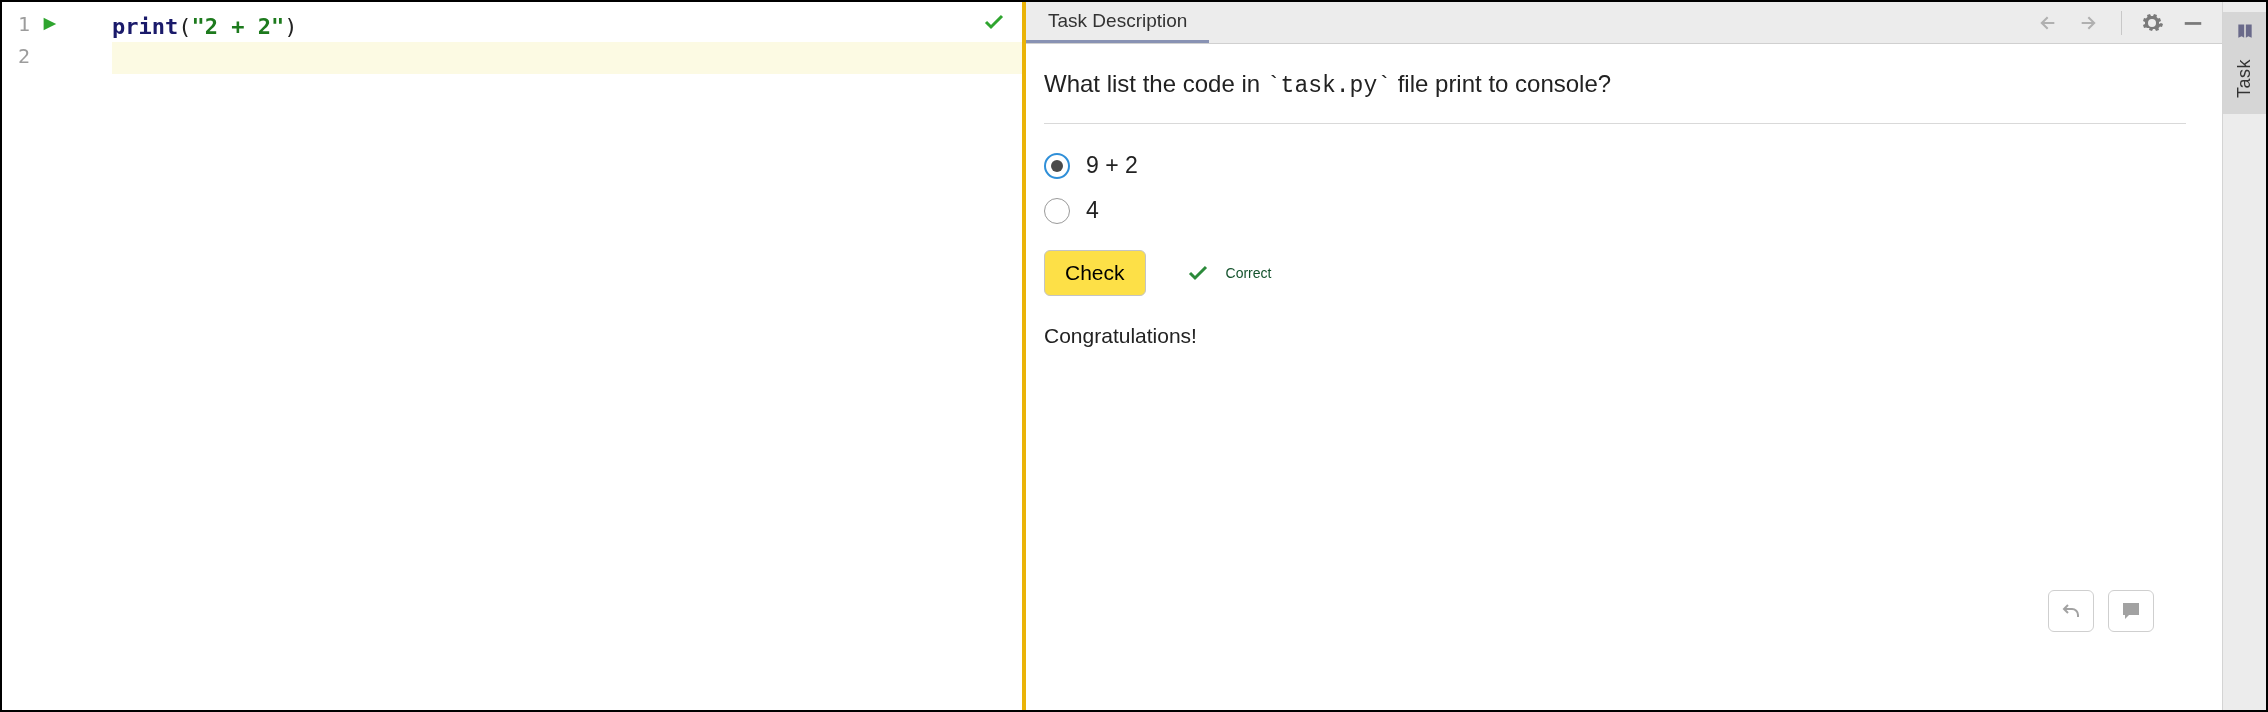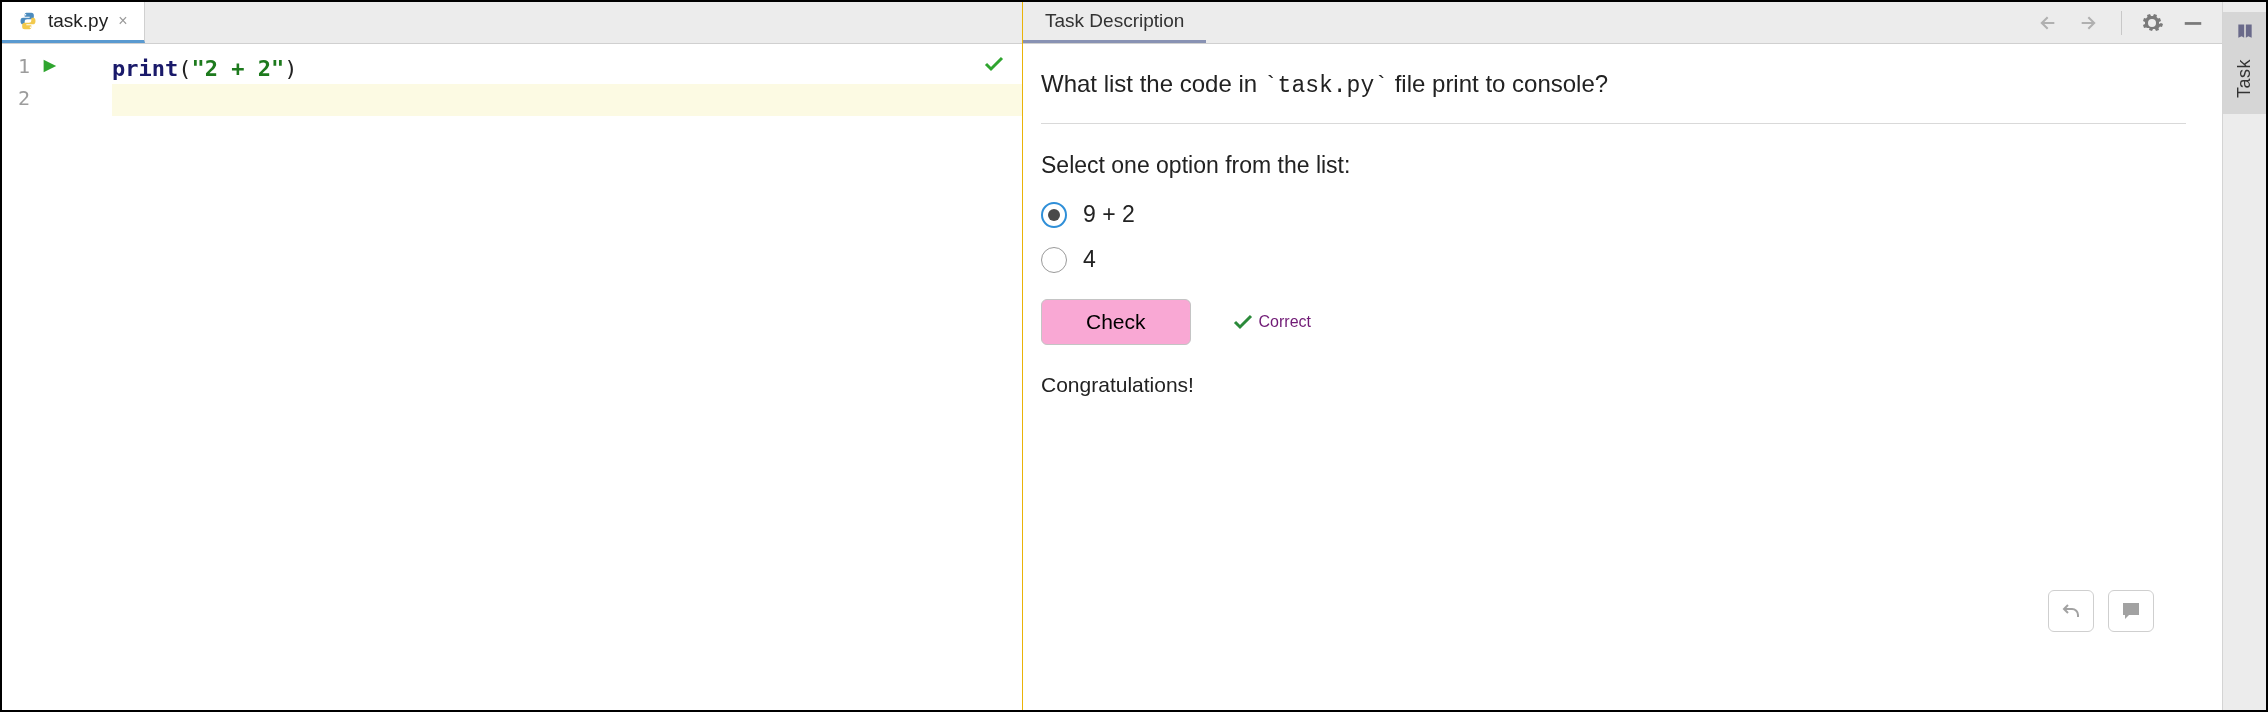--- a/index.html
+++ b/index.html
@@ -97,21 +97,21 @@
   position: absolute;
   right: 16px;
   top: 8px;
   color: #2fa52f;
 }
 .right-pane {
   flex: 1;
   display: flex;
   flex-direction: column;
   background: #fff;
-  border-left: 1px solid #eab308;
+  border-left: 4px solid #eab308;
 }
 .task-header {
   height: 42px;
   background: #ececec;
   display: flex;
   align-items: stretch;
   border-bottom: 1px solid #d0d0d0;
 }
 .task-tab {
   display: flex;
@@ -203,32 +203,32 @@
   background: #4a4a4a;
 }
 .check-row {
   display: flex;
   align-items: center;
   gap: 40px;
   margin-bottom: 28px;
 }
 .check-btn {
   border: 1px solid #c4c4c4;
-  background: #f9a8d4;
+  background: #fde047;
   border-radius: 6px;
-  padding: 10px 44px;
+  padding: 10px 20px;
   font-size: 21px;
   cursor: pointer;
 }
 .correct {
   display: flex;
   align-items: center;
-  gap: 4px;
-  color: #701a75;
-  font-size: 16px;
+  gap: 16px;
+  color: #14532d;
+  font-size: 14px;
 }
 .bottom-icons {
   position: absolute;
   right: 68px;
   bottom: 78px;
   display: flex;
   gap: 14px;
 }
 .bottom-icons .sq {
   width: 46px; height: 42px;
@@ -268,34 +268,20 @@
   flex-direction: column;
   align-items: center;
   padding: 10px 0 16px 0;
   gap: 10px;
 }
 </style>
 </head>
 <body>
 
 <div class="left-pane">
-  <div class="tab-bar">
-    <div class="tab">
-      <span class="py-icon">
-        <svg viewBox="0 0 24 24" width="20" height="20">
-          <path fill="#4b8bbe" d="M11 2c-3 0-3 2-3 3v2h6v1H6c-2 0-3 1-3 4s1 4 3 4h2v-3c0-2 1-3 3-3h5c2 0 3-1 3-3V5c0-2-1-3-3-3h-5z"></path>
-          <circle cx="9" cy="4.5" r="1" fill="#fff"></circle>
-          <path fill="#f2c94c" d="M13 22c3 0 3-2 3-3v-2h-6v-1h8c2 0 3-1 3-4s-1-4-3-4h-2v3c0 2-1 3-3 3H8c-2 0-3 1-3 3v2c0 2 1 3 3 3h5z"></path>
-          <circle cx="15" cy="19.5" r="1" fill="#fff"></circle>
-        </svg>
-      </span>
-      <span class="tab-name">task.py</span>
-      <span class="close">×</span>
-    </div>
-  </div>
   <div class="editor">
     <div class="gutter">
       <div class="gutter-row">
         <span class="line-num">1</span>
         <span class="run-icon">
           <svg width="18" height="18" viewBox="0 0 20 20">
               <path fill="#2fa52f" d="M4 3l14 7L4 17z"></path>
             </svg>
         </span>
       </div>
@@ -347,21 +333,20 @@
   </div>
 
   <div class="task-body">
     <div class="question">
       <span>What list the code in </span><code>`task.py`</code><span> file print to console?</span>
     </div>
 
 
     <div class="divider"></div>
 
-    <div class="select-label">Select one option from the list:</div>
 
     <div class="options">
       <div class="option-row">
         <span class="radio selected">
             <span class="dot"></span>
           </span>
         <span>9 + 2</span>
       </div>
       <div class="option-row">
         <span class="radio"></span>

